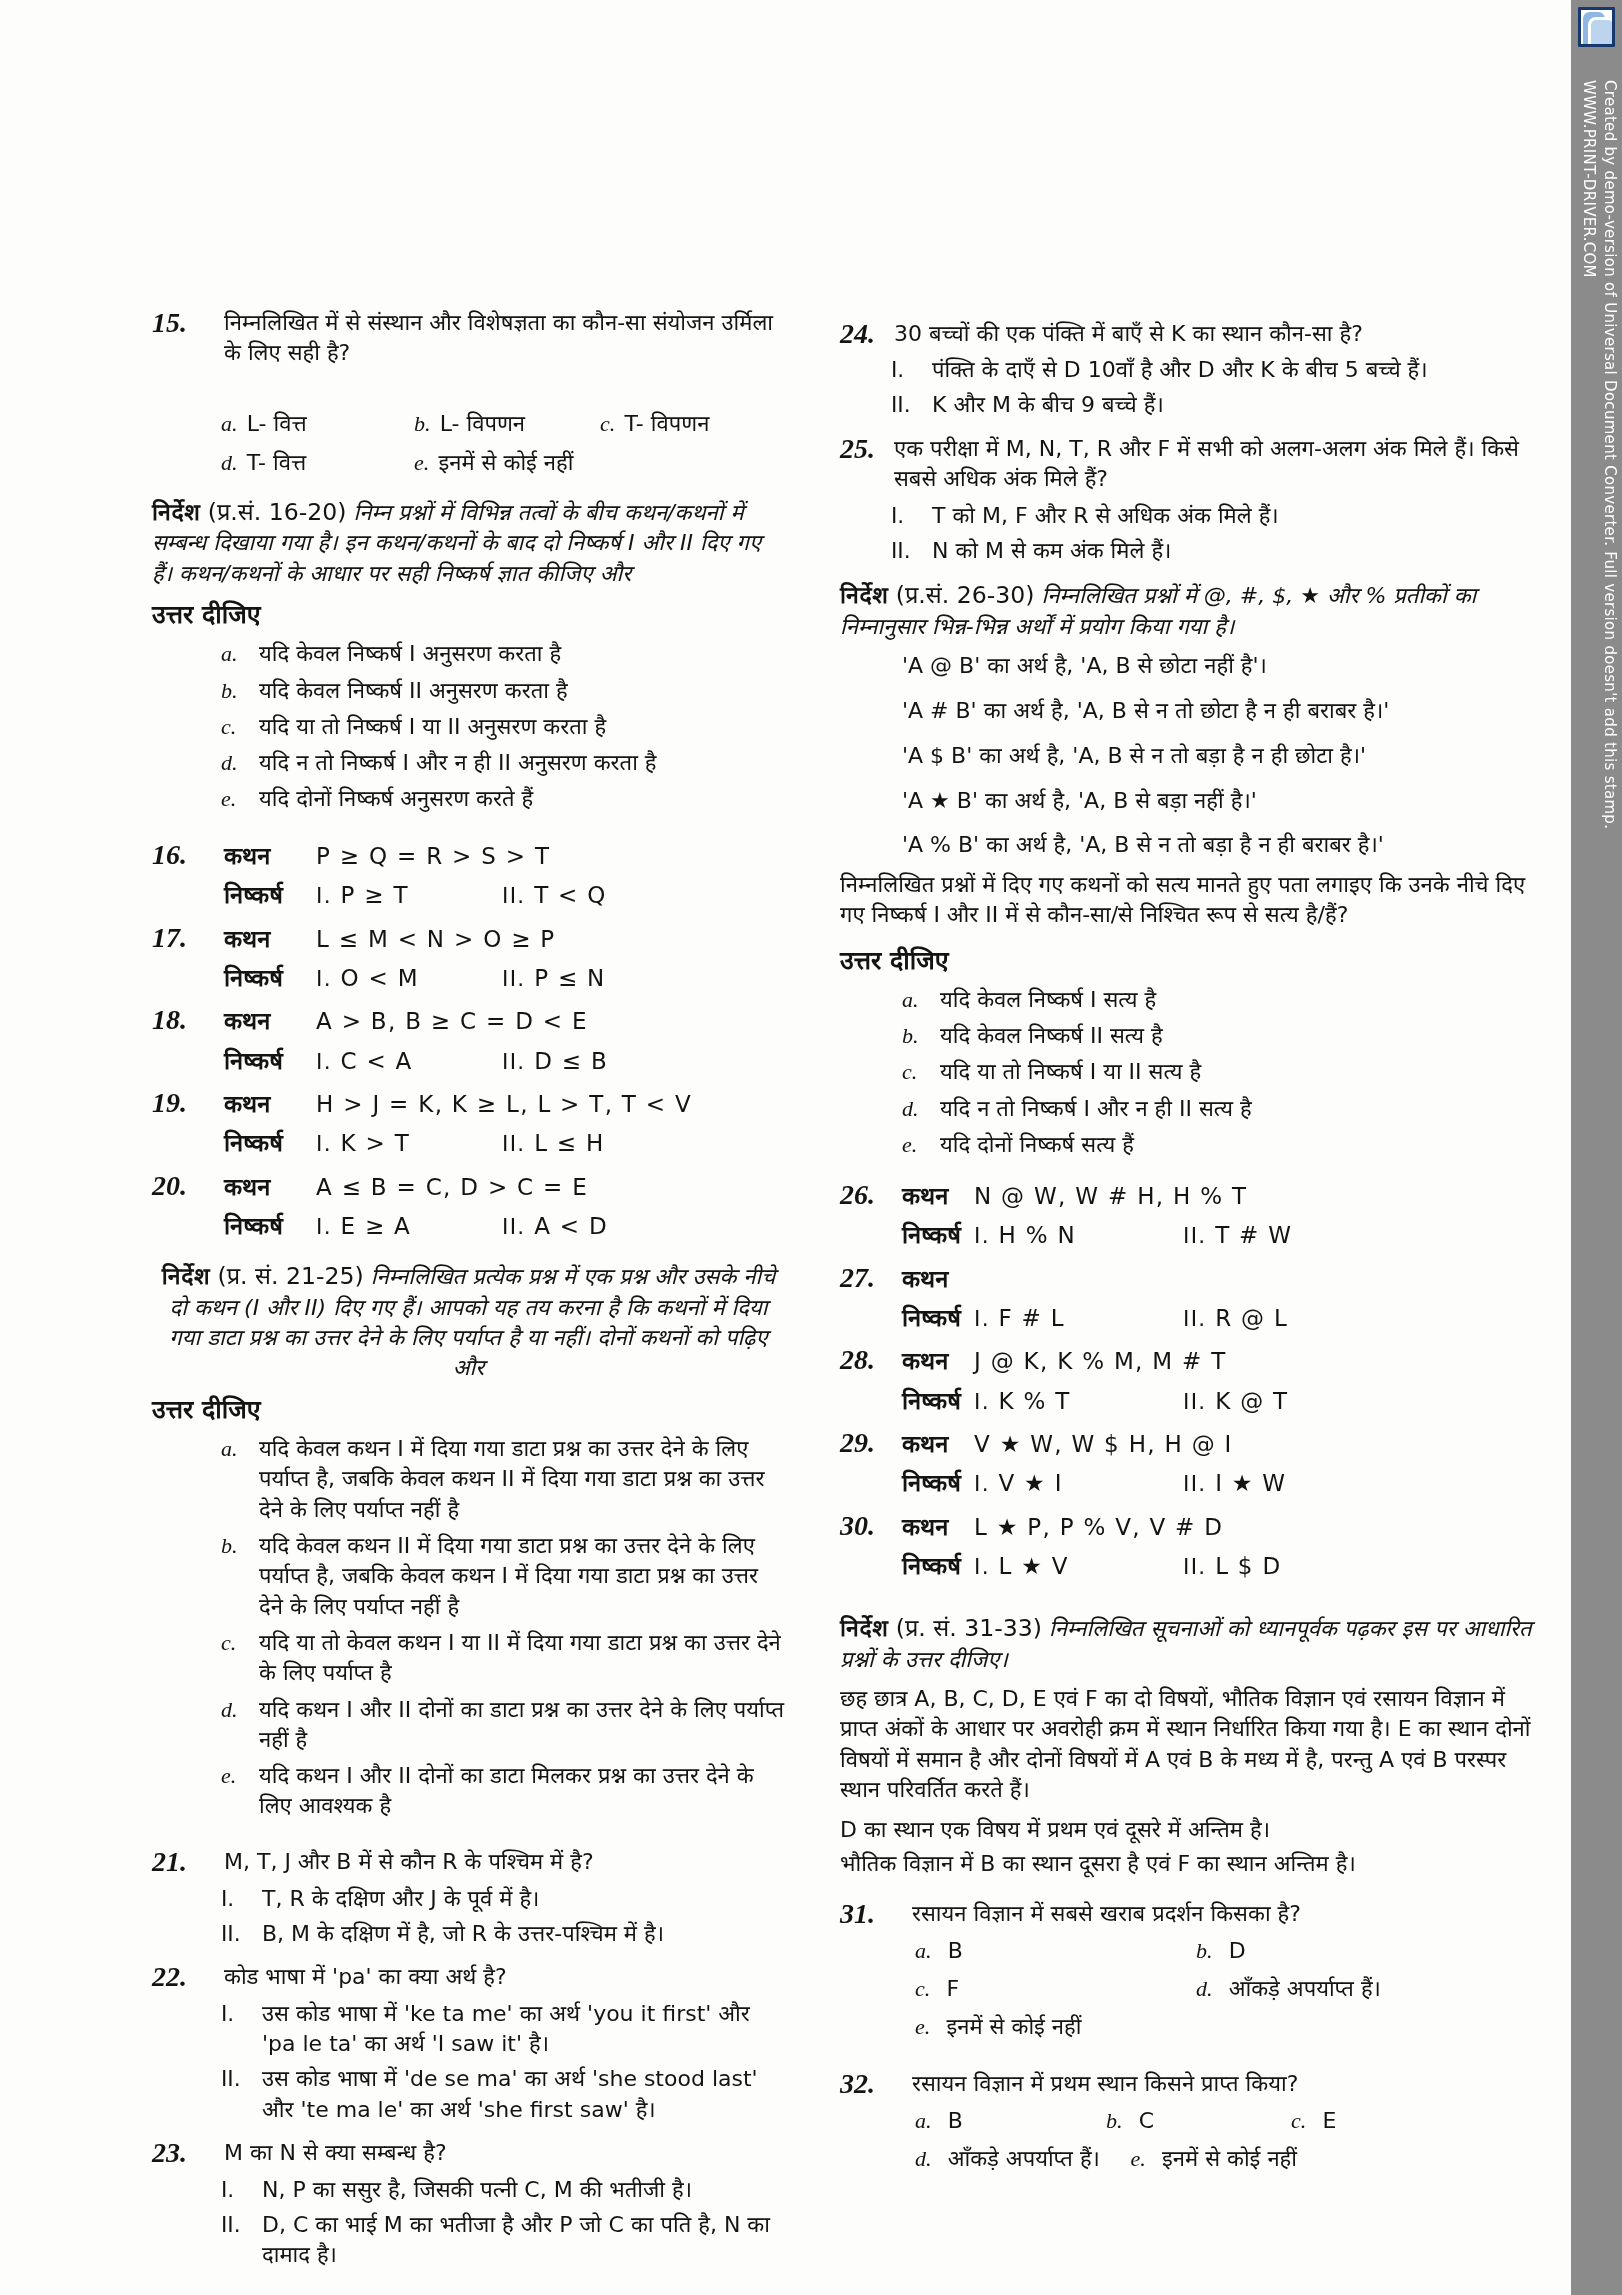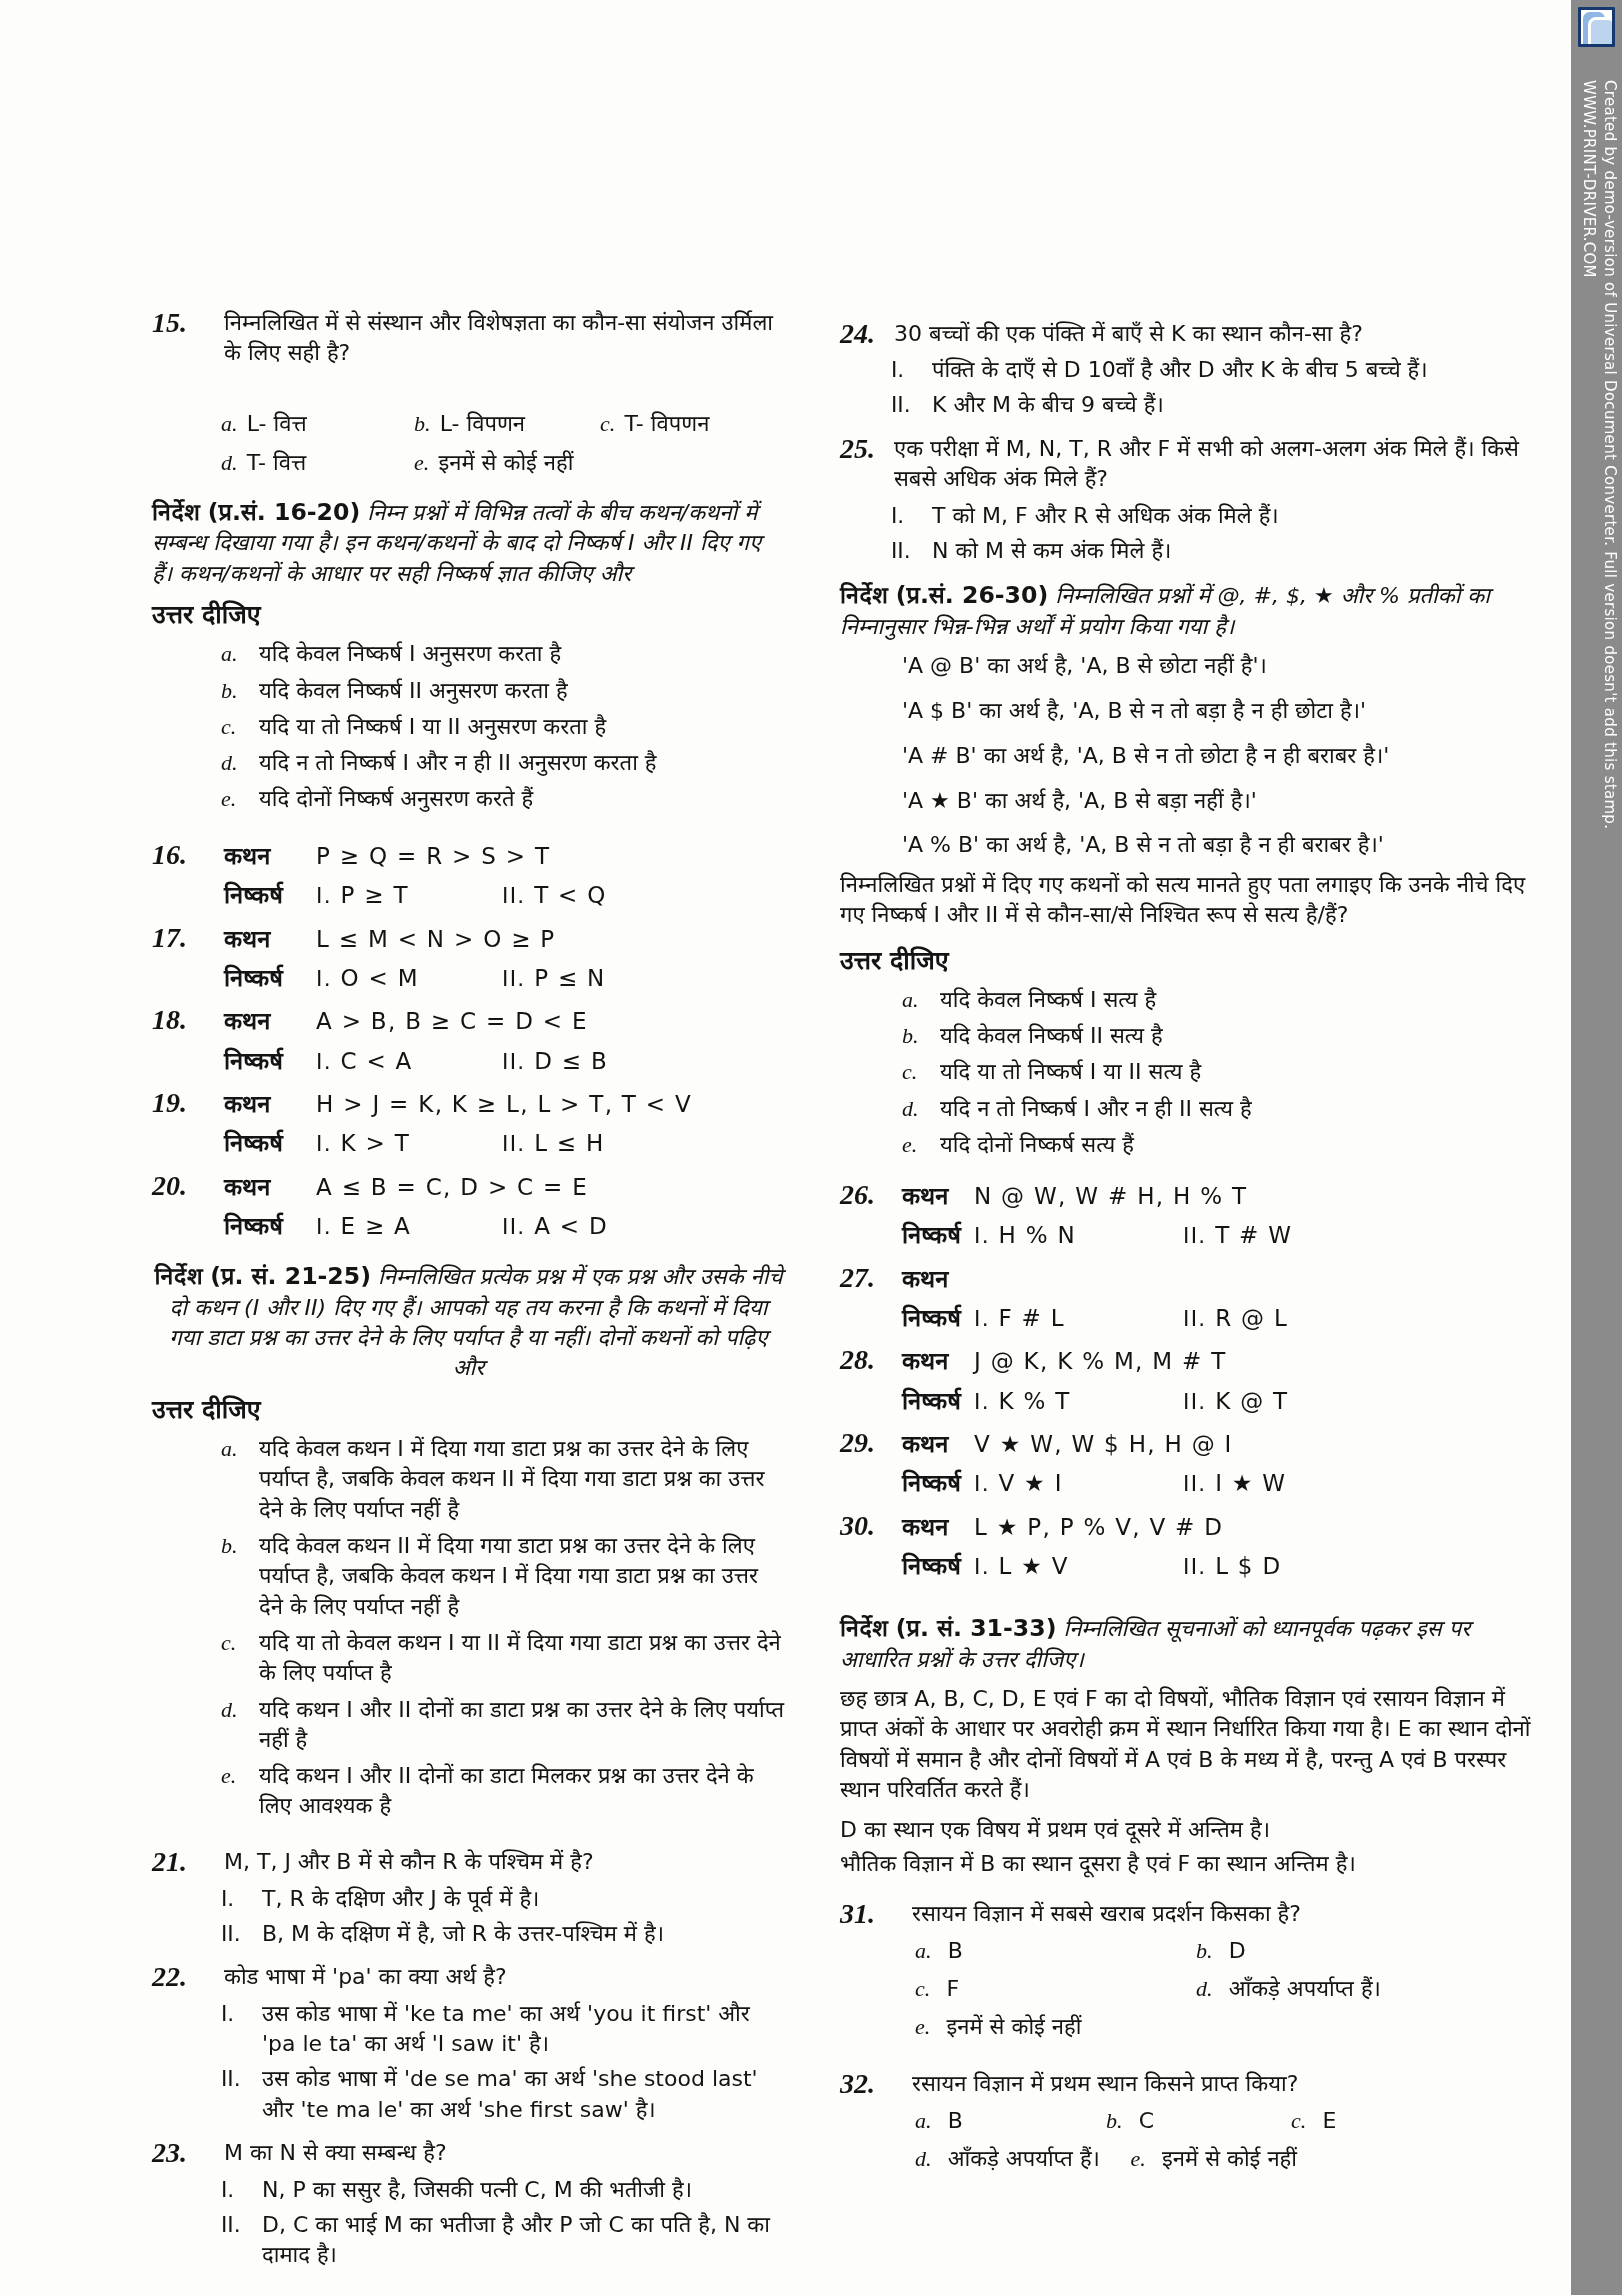--- a/index.html
+++ b/index.html
@@ -20,21 +20,21 @@
   .col-right{left:840px;width:701px;}
 
   
   .body-text{font-size:22px;line-height:1.38;}
   .qnum{
     font-family:"Liberation Serif",serif;font-style:italic;font-weight:700;
     font-size:28px;line-height:1;padding-top:1.3px;
   }
   .blabel{font-weight:700;font-size:23.6px;}
   .dirhead{font-weight:700;font-size:23px;letter-spacing:0.7px;}
-  .dirrange{font-weight:700;font-size:23.6px;}
+  .dirrange{font-weight:400;font-size:23.6px;}
   .dirbody{font-style:italic;}
   .anshead{font-weight:800;font-size:25px;margin:9.2px 0 6.5px 0;}
   .optlabel{
     font-family:"Liberation Serif",serif;font-style:italic;
     font-size:22px;
   }
   .expr{font-size:23px;letter-spacing:1.3px;white-space:nowrap;}
   .roman{font-size:21.6px;}
 
   
@@ -340,22 +340,22 @@
     </div>
 
     <div>
       <p class="dirpara" style="margin-top:2.6px;">
         <span class="dirhead">निर्देश</span>
         <span class="dirrange">(प्र.सं. 26-30)</span>
         <span class="dirbody">निम्नलिखित प्रश्नों में @, #, $, ★ और % प्रतीकों का निम्नानुसार भिन्न-भिन्न अर्थों में प्रयोग किया गया है।</span>
       </p>
       <div style="padding-left:62px;">
         <div style="margin-bottom:14.4px;">'A @ B' का अर्थ है, 'A, B से छोटा नहीं है'।</div>
+        <div style="margin-bottom:14.4px;">'A # B' का अर्थ है, 'A, B से न तो छोटा है न ही बराबर है।'</div>
         <div style="margin-bottom:14.4px;">'A $ B' का अर्थ है, 'A, B से न तो बड़ा है न ही छोटा है।'</div>
-        <div style="margin-bottom:14.4px;">'A # B' का अर्थ है, 'A, B से न तो छोटा है न ही बराबर है।'</div>
         <div style="margin-bottom:14.4px;">'A ★ B' का अर्थ है, 'A, B से बड़ा नहीं है।'</div>
         <div style="margin-bottom:9.2px;">'A % B' का अर्थ है, 'A, B से न तो बड़ा है न ही बराबर है।'</div>
       </div>
       <p style="margin:3.9px 0 13px 0;">निम्नलिखित प्रश्नों में दिए गए कथनों को सत्य मानते हुए पता लगाइए कि उनके नीचे दिए गए निष्कर्ष I और II में से कौन-सा/से निश्चित रूप से सत्य है/हैं?</p>
       <div class="anshead">उत्तर दीजिए</div>
       <div class="optlist">
         <div class="optrow">
             <span class="optlabel">a.</span>
             <span>यदि केवल निष्कर्ष I सत्य है</span>
           </div>

